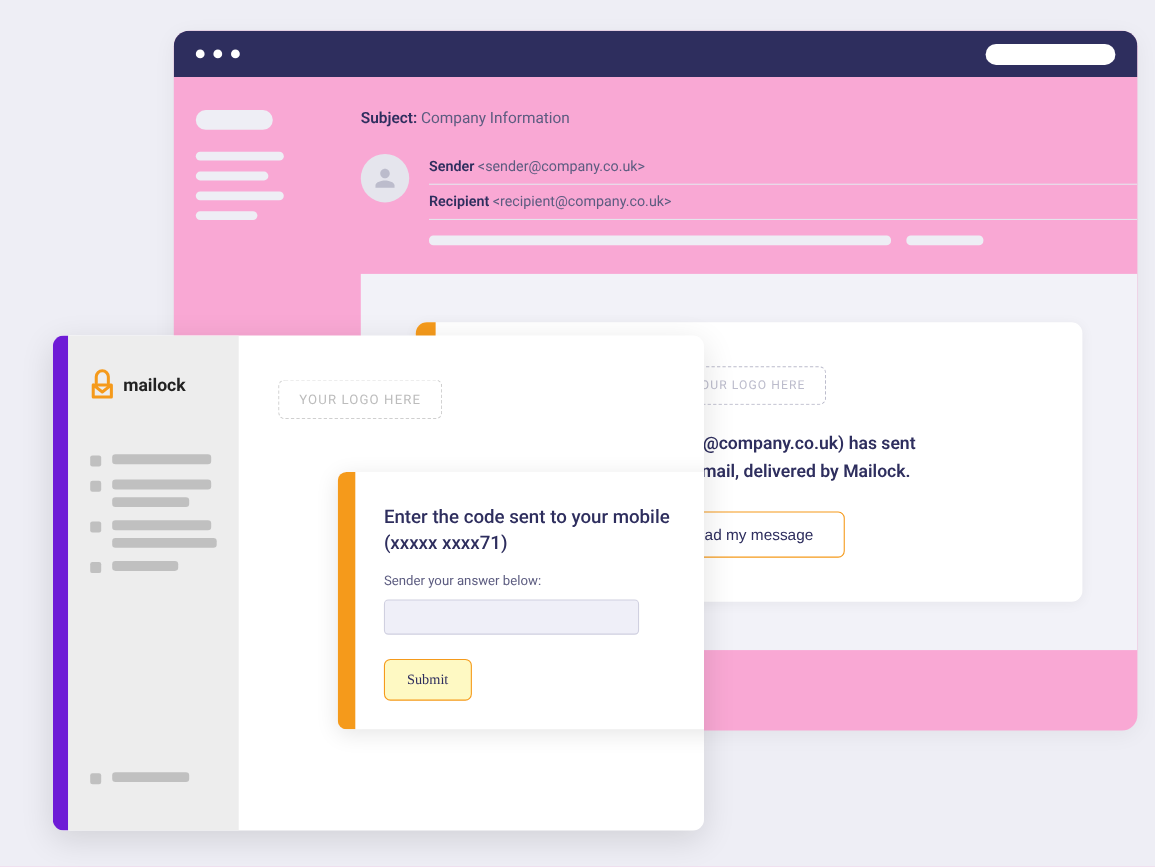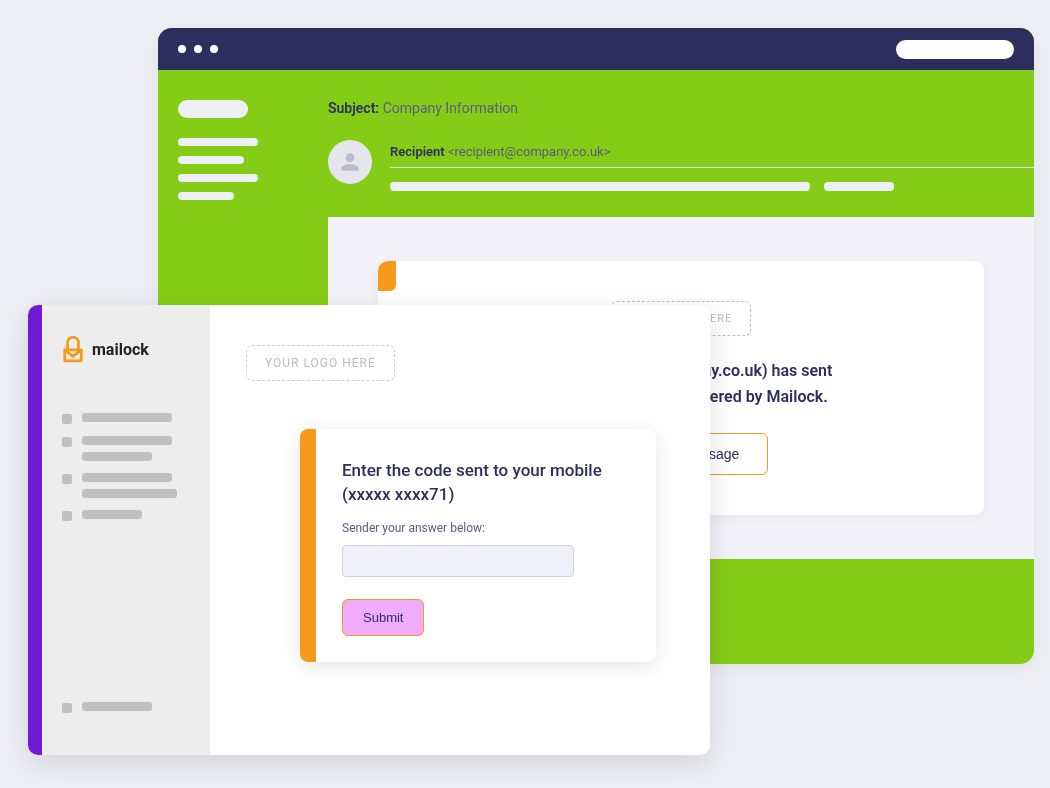--- a/index.html
+++ b/index.html
@@ -12,21 +12,21 @@
       position: relative;
     }
 
     
     .email-window {
       position: absolute;
       left: 158px;
       top: 28px;
       width: 876px;
       height: 636px;
-      background: #84cc16;
+      background: #f9a8d4;
       border-radius: 14px;
       box-shadow: 0 4px 20px rgba(0,0,0,0.05);
       overflow: hidden;
     }
     .email-titlebar {
       background: #2e2e5e;
       height: 42px;
       display: flex;
       align-items: center;
       justify-content: space-between;
@@ -172,23 +172,23 @@
       color: #2e2e5e;
       font-size: 14px;
       padding: 12px 28px;
       background: #fff;
       cursor: pointer;
     }
 
     
     .mailock-window {
       position: absolute;
-      left: 28px;
+      left: 48px;
       top: 305px;
-      width: 682px;
+      width: 592px;
       height: 450px;
       background: #fff;
       border-radius: 10px;
       box-shadow: 0 8px 30px rgba(0,0,0,0.12);
       overflow: hidden;
       display: flex;
     }
     .purple-edge {
       width: 14px;
       background: #6e1bd6;
@@ -285,27 +285,28 @@
       height: 32px;
       border: 1px solid #d0d0e0;
       background: #efeff8;
       border-radius: 4px;
       padding: 0 10px;
       font-size: 14px;
       margin-bottom: 22px;
     }
     .code-submit {
       border: 1.5px solid #f59a1b;
-      background: #f0abfc;
+      background: #fef9c3;
       color: #2e2e5e;
       font-size: 13px;
       font-weight: 500;
       padding: 10px 20px;
       border-radius: 6px;
       cursor: pointer;
+      font-family: Liberation Serif, serif;
     }
   </style>
 </head>
 <body>
 
 <div class="email-window">
   <div class="email-titlebar">
     <div class="window-dots">
       <div class="window-dot"></div>
       <div class="window-dot"></div>
@@ -327,20 +328,24 @@
         <span>Company Information</span>
       </div>
       <div class="header-block">
         <div class="avatar">
           <svg viewBox="0 0 24 24">
               <path d="M12 12c2.2 0 4-1.8 4-4s-1.8-4-4-4-4 1.8-4 4 1.8 4 4 4zm0 2c-2.7 0-8 1.3-8 4v2h16v-2c0-2.7-5.3-4-8-4z"></path>
             </svg>
         </div>
         <div class="header-rows">
           <div class="header-row">
+            <span class="label">Sender</span>
+            <span>&lt;sender@company.co.uk&gt;</span>
+          </div>
+          <div class="header-row">
             <span class="label">Recipient</span>
             <span>&lt;recipient@company.co.uk&gt;</span>
           </div>
           <div class="extra-skeleton">
             <div style="width:420px"></div>
             <div style="width:70px"></div>
           </div>
         </div>
       </div>
 

